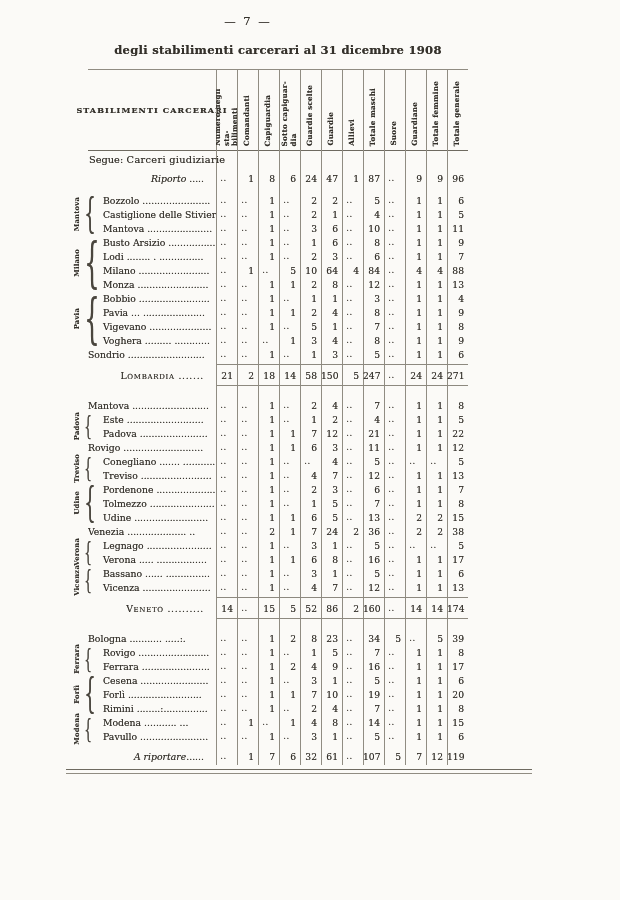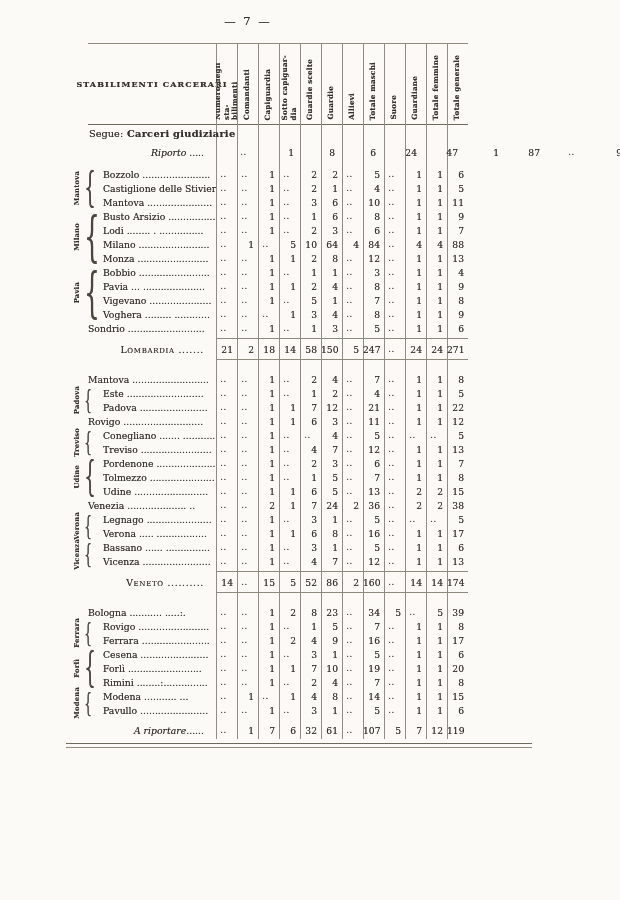--- a/index.html
+++ b/index.html
@@ -21,28 +21,28 @@
          border-top:1px solid #908c82;border-bottom:1px solid #6e6a60;}
   .stub-head{display:flex;align-items:center;justify-content:center;font-size:8px;font-weight:bold;letter-spacing:1.1px;white-space:nowrap;}
   .hcell{display:flex;align-items:flex-end;justify-content:center;padding-bottom:4px;overflow:hidden;}
   .vtext{writing-mode:vertical-rl;transform:rotate(180deg);font-size:7.2px;font-weight:bold;line-height:8.6px;white-space:pre-line;max-height:72px;letter-spacing:.2px;}
   
   .tbody{position:relative;}
   .section{position:relative;}
   .section + .section{margin-top:12px;}
   .sec-head{height:15px;font-size:9.8px;margin:3px 0 2px;padding-left:1px;}
   .seg-prefix{}
-  .seg-title{font-weight:bold;letter-spacing:.3px;}
+  .seg-title{font-weight:normal;letter-spacing:.3px;}
   .row{display:grid;grid-template-columns:128px repeat(12,21px);height:14px;align-items:center;}
   .cell{font-size:9.2px;text-align:right;padding-right:4px;}
   .cell.dots{text-align:center;padding-right:6px;font-size:8.6px;letter-spacing:.5px;color:#45413a;}
   .stub{position:relative;height:14px;display:flex;align-items:center;}
   .lblclip{display:block;overflow:hidden;white-space:nowrap;width:100%;font-size:9.3px;}
   .stub.grouped .lblclip{padding-left:15px;}
-  .row.carry{margin-bottom:8px;gap:20px;}
+  .row.carry{margin-bottom:8px;}
   .row.carry .lbl{font-style:italic;}
   .row.carry .lblclip{text-align:right;padding-right:12px;}
   
   .gwrap{position:absolute;left:-17px;top:0;width:11px;display:flex;align-items:center;justify-content:center;}
   .gname{writing-mode:vertical-rl;transform:rotate(180deg);font-size:6.8px;font-weight:bold;letter-spacing:.2px;white-space:nowrap;}
   .brace{position:absolute;left:-7px;top:0;width:12px;text-align:center;transform:scaleX(.45);transform-origin:center;font-weight:400;color:#4a463e;}
   
   .total-row{position:relative;margin-top:3px;height:22px;}
   .total-row.ruled::before,.total-row.ruled::after{content:'';position:absolute;left:128px;right:0;height:1px;background:#8d897f;}
   .total-row.ruled::before{top:0;}
@@ -52,20 +52,21 @@
   .total-row.italic{margin-top:5px;height:16px;}
   .total-row.italic .lbl{font-style:italic;}
   .bottom-rule{margin:5px -64px 0 -22px;height:3px;border-top:1.5px solid #6e6a60;border-bottom:1px solid #908c82;}
 </style>
 </head>
 <body>
 
 <div class="sheet">
   <div class="content">
     <div class="pageno">— 7 —</div>
+    <div class="title">degli stabilimenti carcerari al 31 dicembre 1908</div>
     <div class="table-wrap">
       <div class="vlines">
           <div class="vline" style="left: 128px;"></div>
           <div class="vline" style="left: 149px;"></div>
           <div class="vline" style="left: 170px;"></div>
           <div class="vline" style="left: 191px;"></div>
           <div class="vline" style="left: 212px;"></div>
           <div class="vline" style="left: 233px;"></div>
           <div class="vline" style="left: 254px;"></div>
           <div class="vline" style="left: 275px;"></div>

